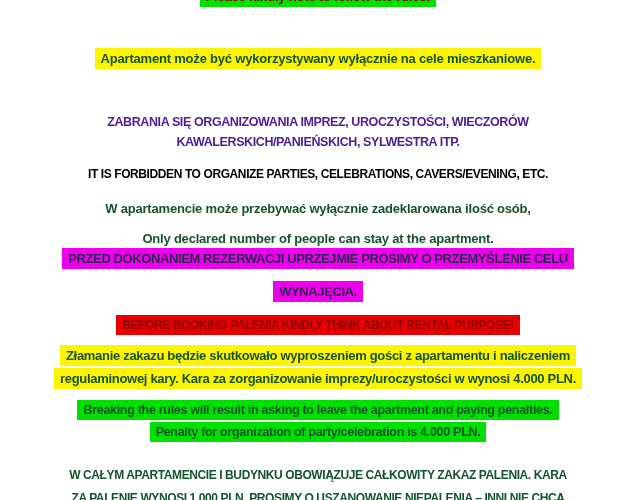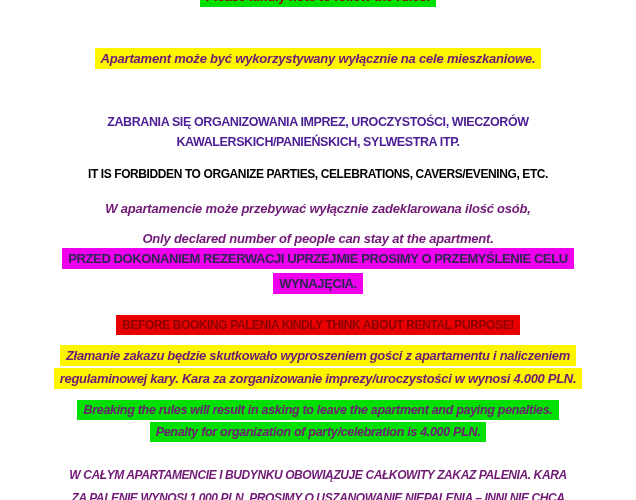--- a/index.html
+++ b/index.html
@@ -17,38 +17,38 @@
   .line { white-space: nowrap; }
 
   
   .hl { display: inline-block; padding: 3px 6px; }
   .hl-green   { background: #00e000; }
   .hl-yellow  { background: #fdf500; }
   .hl-magenta { background: #ee00ee; }
   .hl-red     { background: #e80000; }
 
   
-  .t-black    { color: #701a75; font-style: italic; }
+  .t-black    { color: #14532d; }
   .t-navy     { color: #4c1d95; }
   .t-olive    { color: #000000; }
   .t-darkred  { color: #8b0000; }
   .t-maroon   { color: #5e1e00; }
   .t-purple   { color: #2e2550; }
 
   
   .b0  { top: -14px; font-size: 13px; letter-spacing: -0.2px; }
   .b1  { top: 48px;  font-size: 13px; letter-spacing: -0.2px; }
   .b2  { top: 79px;  font-size: 13px; letter-spacing: -0.2px; }
   .b3  { top: 112px; font-size: 12.5px; letter-spacing: -0.4px; }
   .b3 .line { line-height: 20px; }
   .b4  { top: 167px; font-size: 12px; letter-spacing: -0.4px; }
   .b5  { top: 201px; font-size: 13px; letter-spacing: -0.2px; }
   .b6  { top: 231px; font-size: 13px; letter-spacing: -0.2px; }
   .b7  { top: 248px; font-size: 13px; letter-spacing: -0.4px; }
-  .b7 .line + .line { margin-top: 4px; }
+  .b7 .line + .line { margin-top: 12px; }
   .b8  { top: 315px; font-size: 12px; letter-spacing: -0.4px; }
   .b9  { top: 345px; font-size: 13px; letter-spacing: -0.3px; }
   .b9 .line + .line { margin-top: 2px; }
   .b10 { top: 400px; font-size: 12.5px; letter-spacing: -0.3px; }
   .b10 .line + .line { margin-top: 2px; }
   .b11 { top: 464px; font-size: 12px; letter-spacing: -0.4px; }
   .b11 .line { line-height: 23px; }
 </style>
 </head>
 <body>

